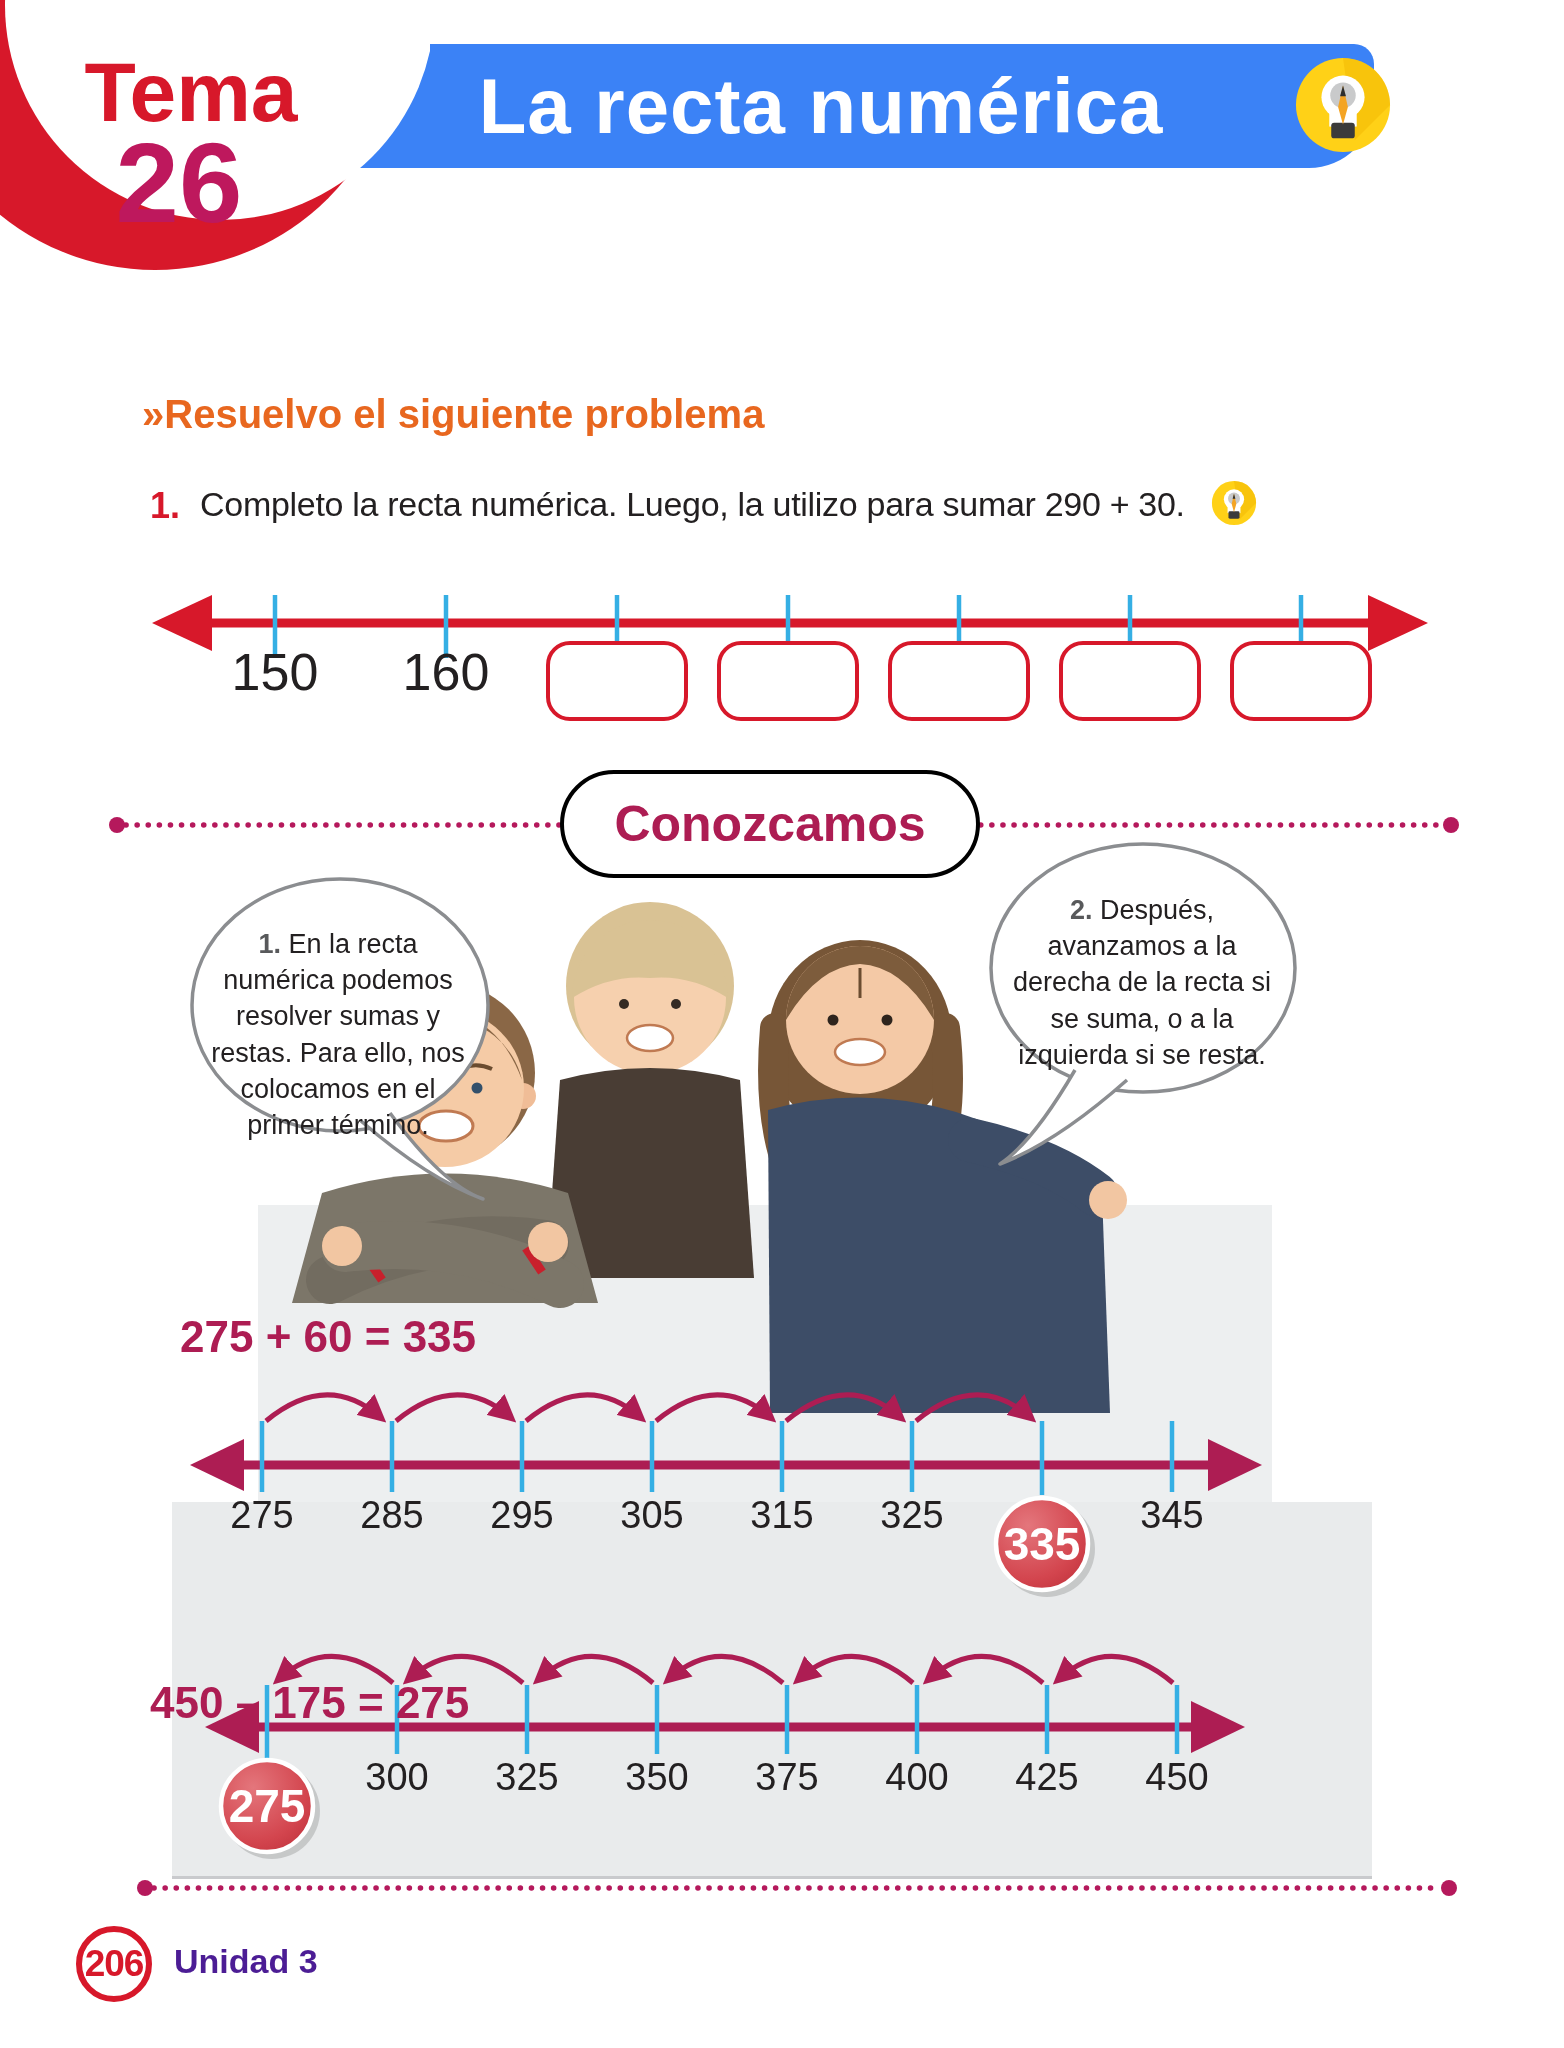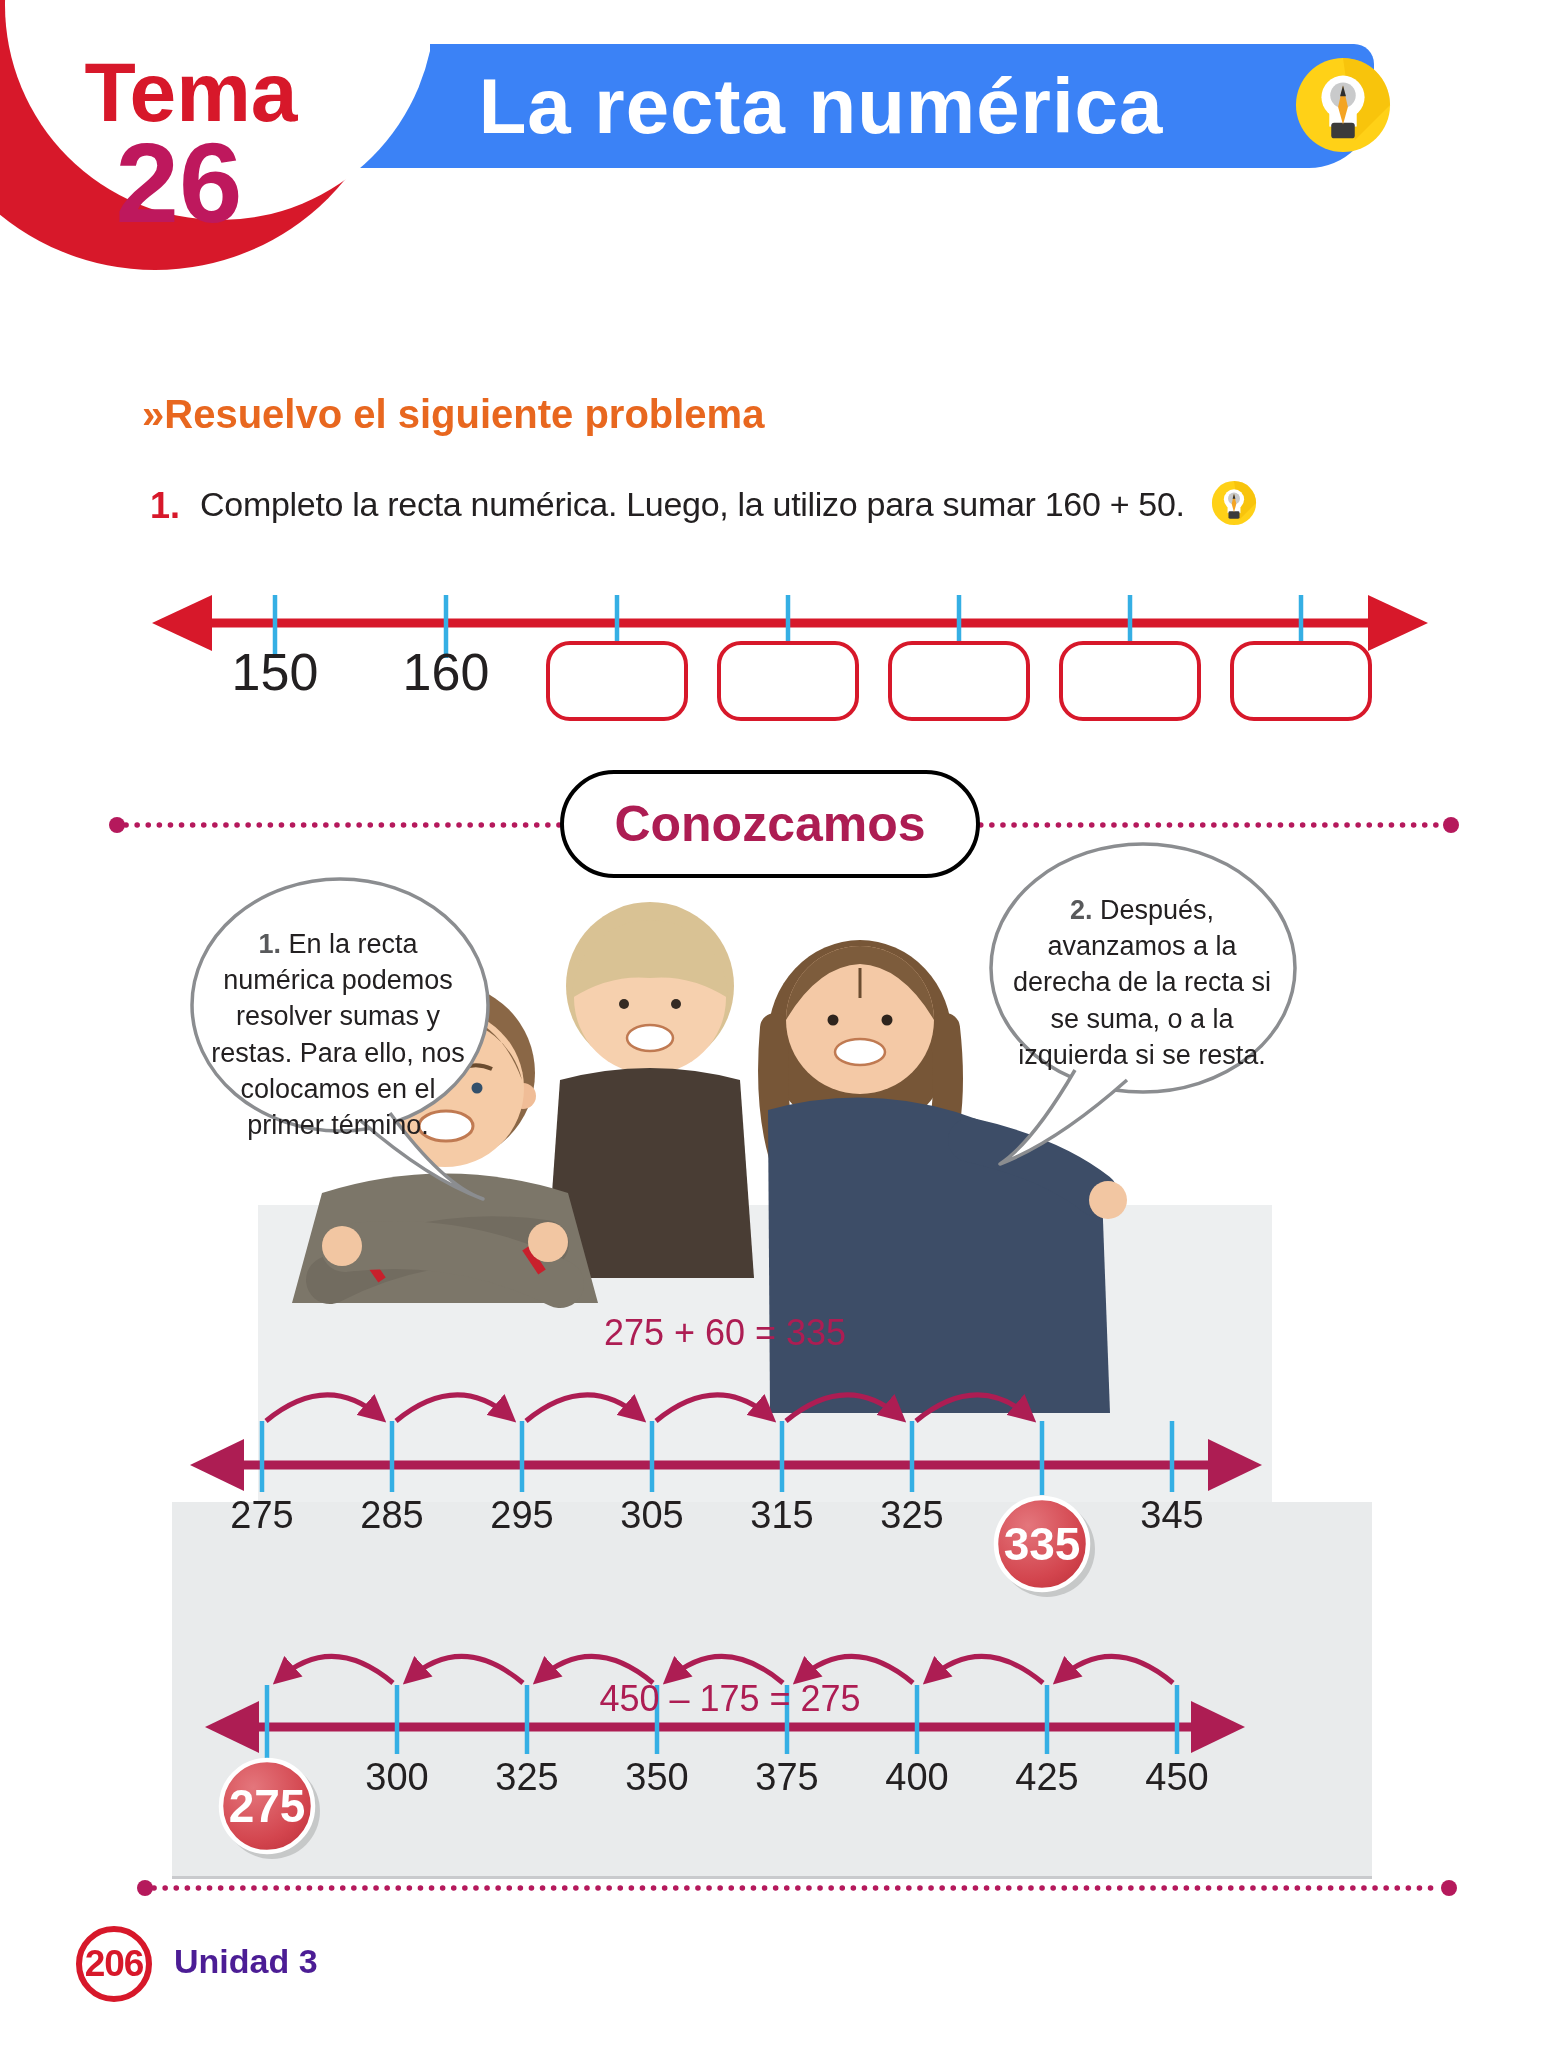--- a/index.html
+++ b/index.html
@@ -50,21 +50,21 @@
     border-bottom:3px solid #c9cacd;z-index:1;}
   .kids{left:230px;top:848px;z-index:2;}
 
   .bubble{z-index:4;}
   .bubble-text{
     z-index:5;text-align:center;color:#232021;font-size:27px;line-height:1.34;
   }
   .bubble-num{font-weight:bold;color:#58595b;}
 
   
-  .eq-title{font-size:36px;font-weight:normal;color:#ad1d53;text-align:center;z-index:4;}
+  .eq-title{font-size:44px;font-weight:bold;color:#ad1d53;text-align:left;z-index:4;}
   .t1{left:180px;top:1312px;width:1090px;}
   .t2{left:150px;top:1648px;width:1160px;margin-top:30px;}
   .line-svg{z-index:3;}
   .l1{left:180px;top:1335px;}
   .l2{left:150px;top:1590px;}
 
   .divider2{left:136px;top:1876px;z-index:2;}
 
   
   .page-badge{
@@ -101,21 +101,21 @@
     <circle cx="50" cy="40" r="13" fill="#c9cacb"></circle>
     <rect x="38" y="68" width="24" height="16" rx="3" fill="#3b3b3b"></rect>
     <path d="M50,30 L45,52 L50,70 L55,52 Z" fill="#f4a423"></path>
     <path d="M50,30 L47,41 L53,41 Z" fill="#2e2e2e"></path>
   </svg>
 
   <div class="abs heading">»Resuelvo el siguiente problema</div>
 
   <div class="abs problem-row">
     <span class="problem-number">1.</span>
-    <span class="problem-text">Completo la recta numérica. Luego, la utilizo para sumar 160 + 50.</span>
+    <span class="problem-text">Completo la recta numérica. Luego, la utilizo para sumar 290 + 30.</span>
     <svg class="bulb-small" width="46" height="46" viewBox="0 0 100 100">
       <circle cx="50" cy="50" r="48" fill="#ffd117"></circle>
       <path d="M50,2 A48,48 0 0 1 98,50 L62,86 Z" fill="#f0b400" opacity="0.45"></path>
       <circle cx="50" cy="42" r="22" fill="#ffffff"></circle>
       <rect x="36" y="52" width="28" height="20" fill="#ffffff"></rect>
       <circle cx="50" cy="40" r="13" fill="#c9cacb"></circle>
       <rect x="38" y="68" width="24" height="16" rx="3" fill="#3b3b3b"></rect>
       <path d="M50,30 L45,52 L50,70 L55,52 Z" fill="#f4a423"></path>
       <path d="M50,30 L47,41 L53,41 Z" fill="#2e2e2e"></path>
     </svg>

